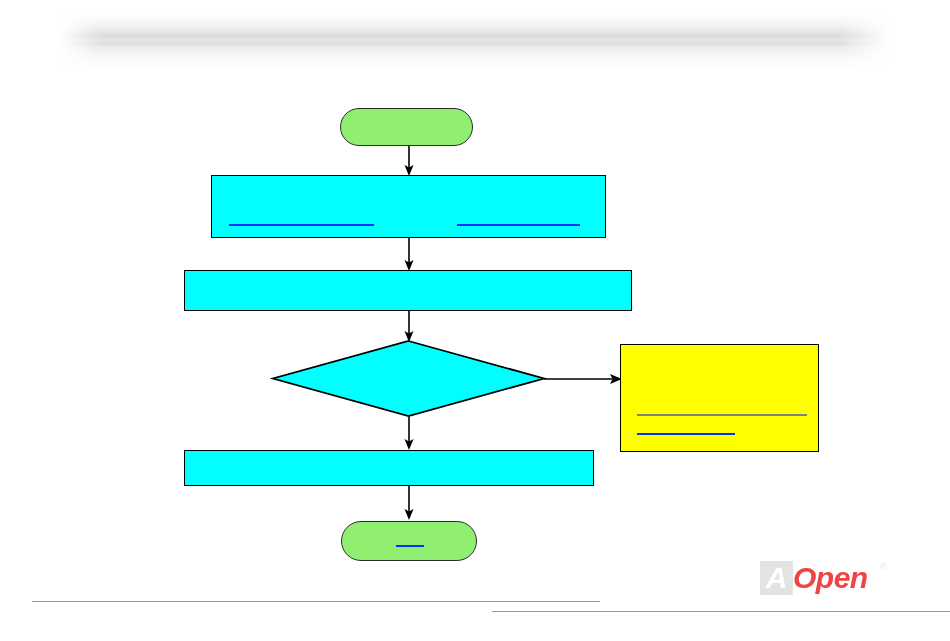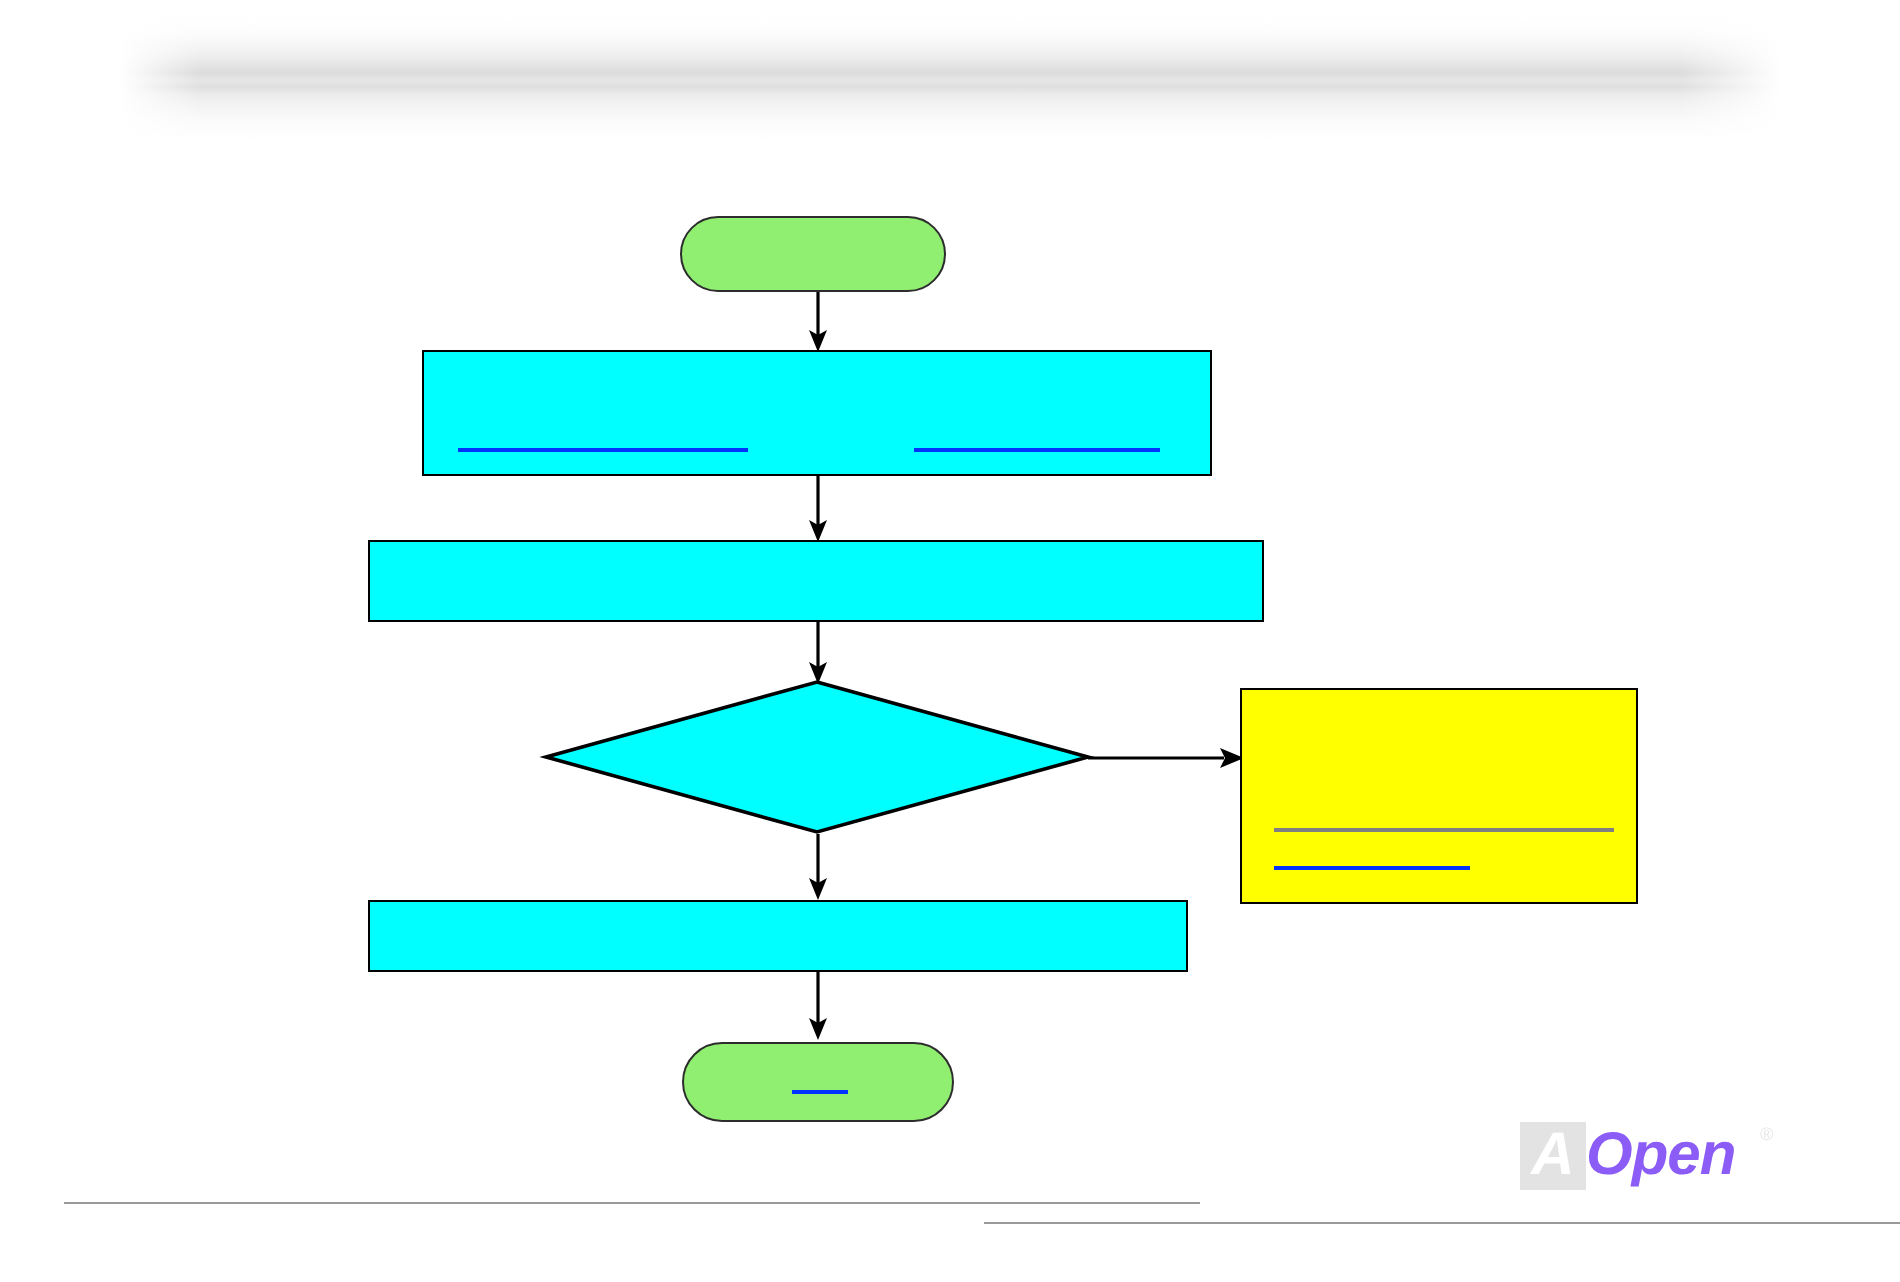--- a/index.html
+++ b/index.html
@@ -142,21 +142,21 @@
   }
   #aopen-logo .logo-word {
     position: absolute;
     left: 33px;
     top: 0px;
     font-family: "Liberation Sans", sans-serif;
     font-weight: bold;
     font-style: italic;
     font-size: 30px;
     line-height: 34px;
-    color: #8b5cf6;
+    color: #ef4444;
     letter-spacing: -0.5px;
   }
   #aopen-logo .logo-tm {
     position: absolute;
     left: 120px;
     top: 1px;
     font-size: 9px;
     color: #e6e6e6;
   }
 </style>

